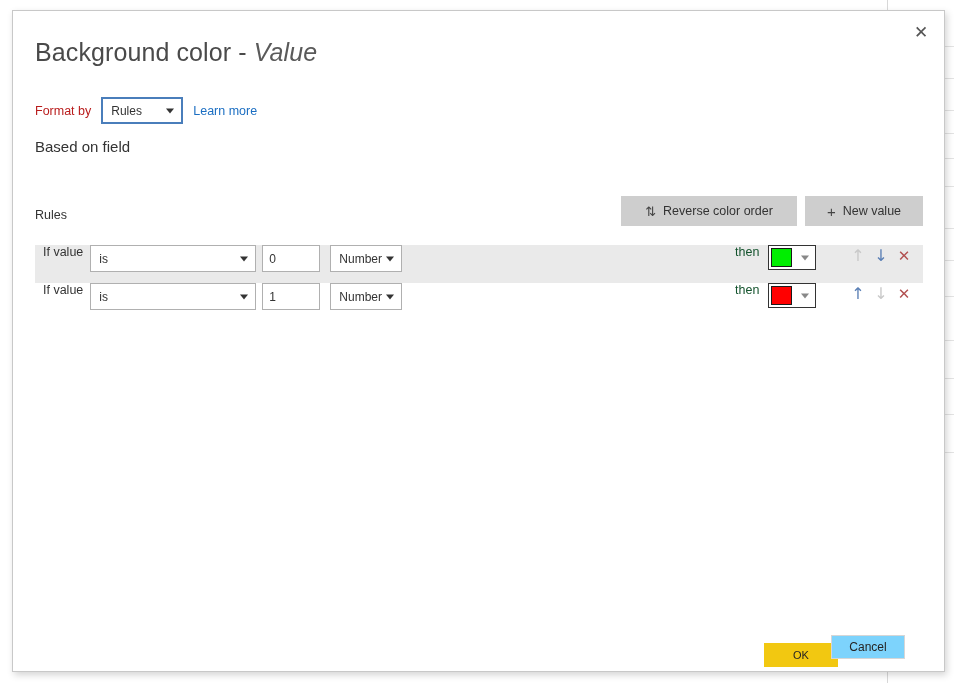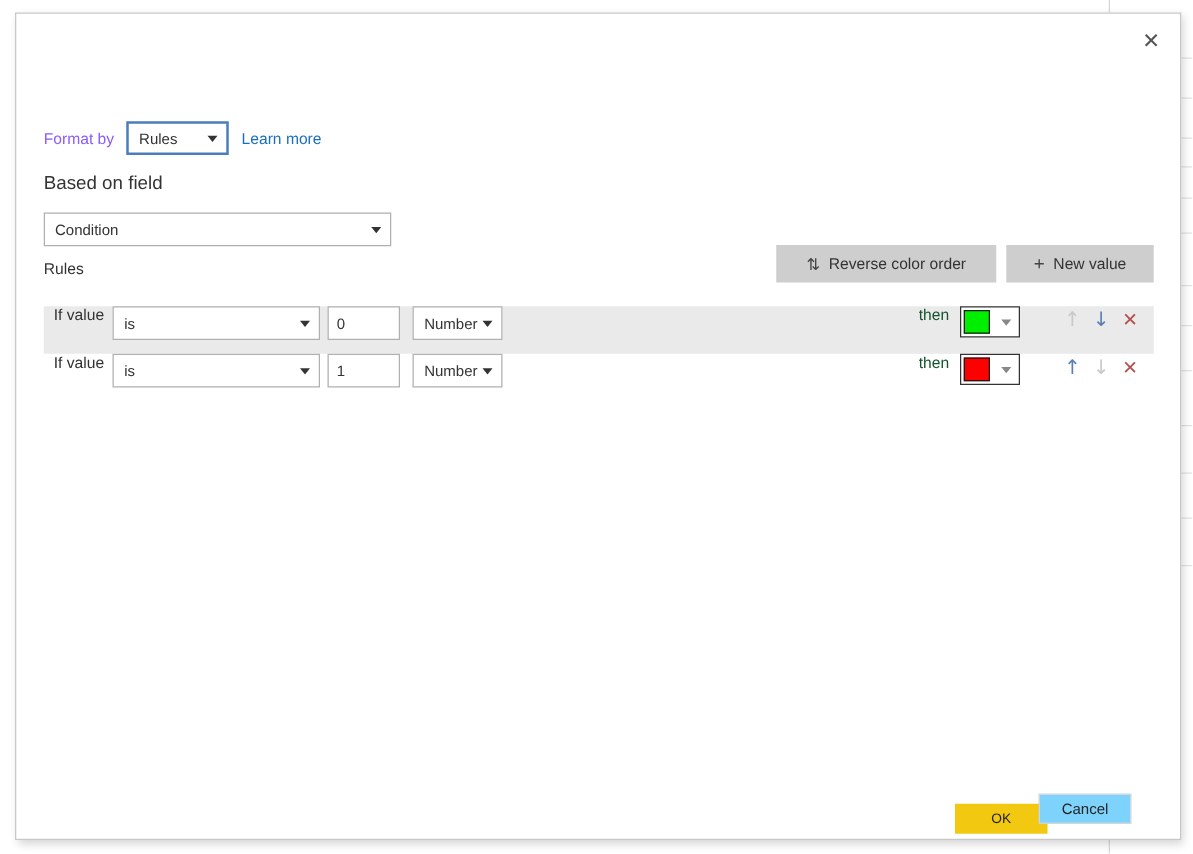--- a/index.html
+++ b/index.html
@@ -52,21 +52,21 @@
     position: absolute; left: 22px; top: 27px;
     font-size: 25px; font-weight: 300; color: #4a4a4a;
     letter-spacing: 0.1px; white-space: nowrap;
   }
   .dlg-title .italic { font-style: italic; color: #5a5a5a; }
 
   .fmt-row {
     position: absolute; left: 22px; top: 86px;
     display: flex; align-items: center; gap: 10px;
   }
-  .lbl { font-size: 12.5px; color: #8b5cf6; }
+  .lbl { font-size: 12.5px; color: #b91c1c; }
 
   .sel {
     position: relative; background: #fff;
     border: 1px solid #b0b0b0;
     height: 27px; display: flex; align-items: center;
     padding: 0 22px 0 8px; font-size: 12px; color: #333;
     cursor: pointer; user-select: none;
   }
   .sel.focused { border: 2px solid #4a7ebb; }
   .sel .caret {
@@ -193,35 +193,34 @@
     <div class="bg-txt pink" style="top:305px">a</div>
     <div class="bg-txt" style="top:354px">is</div>
     <div class="bg-txt pink" style="top:389px">a</div>
     <div class="bg-txt" style="top:424px">a</div>
   </div>
 
   <div class="dialog">
 
     <button class="close-btn">✕</button>
 
+    <div class="dlg-title">
+      <span>Background color - </span><span class="italic">Value</span>
+    </div>
 
     <div class="fmt-row">
       <span class="lbl">Format by</span>
       <div class="sel sel-fmtby focused">
         <span>Rules</span>
         <span class="caret"></span>
       </div>
       <a class="link">Learn more</a>
     </div>
 
     <div class="basedon-lbl">Based on field</div>
-    <div class="sel sel-field">
-      <span>Condition</span>
-      <span class="caret"></span>
-    </div>
 
     <div class="rules-lbl">Rules</div>
 
     <button class="btn-grey btn-reverse">
       <span class="ico">⇅</span>
       <span>Reverse color order</span>
     </button>
 
     <button class="btn-grey btn-newrule">
       <span class="ico ico-plus">+</span>

